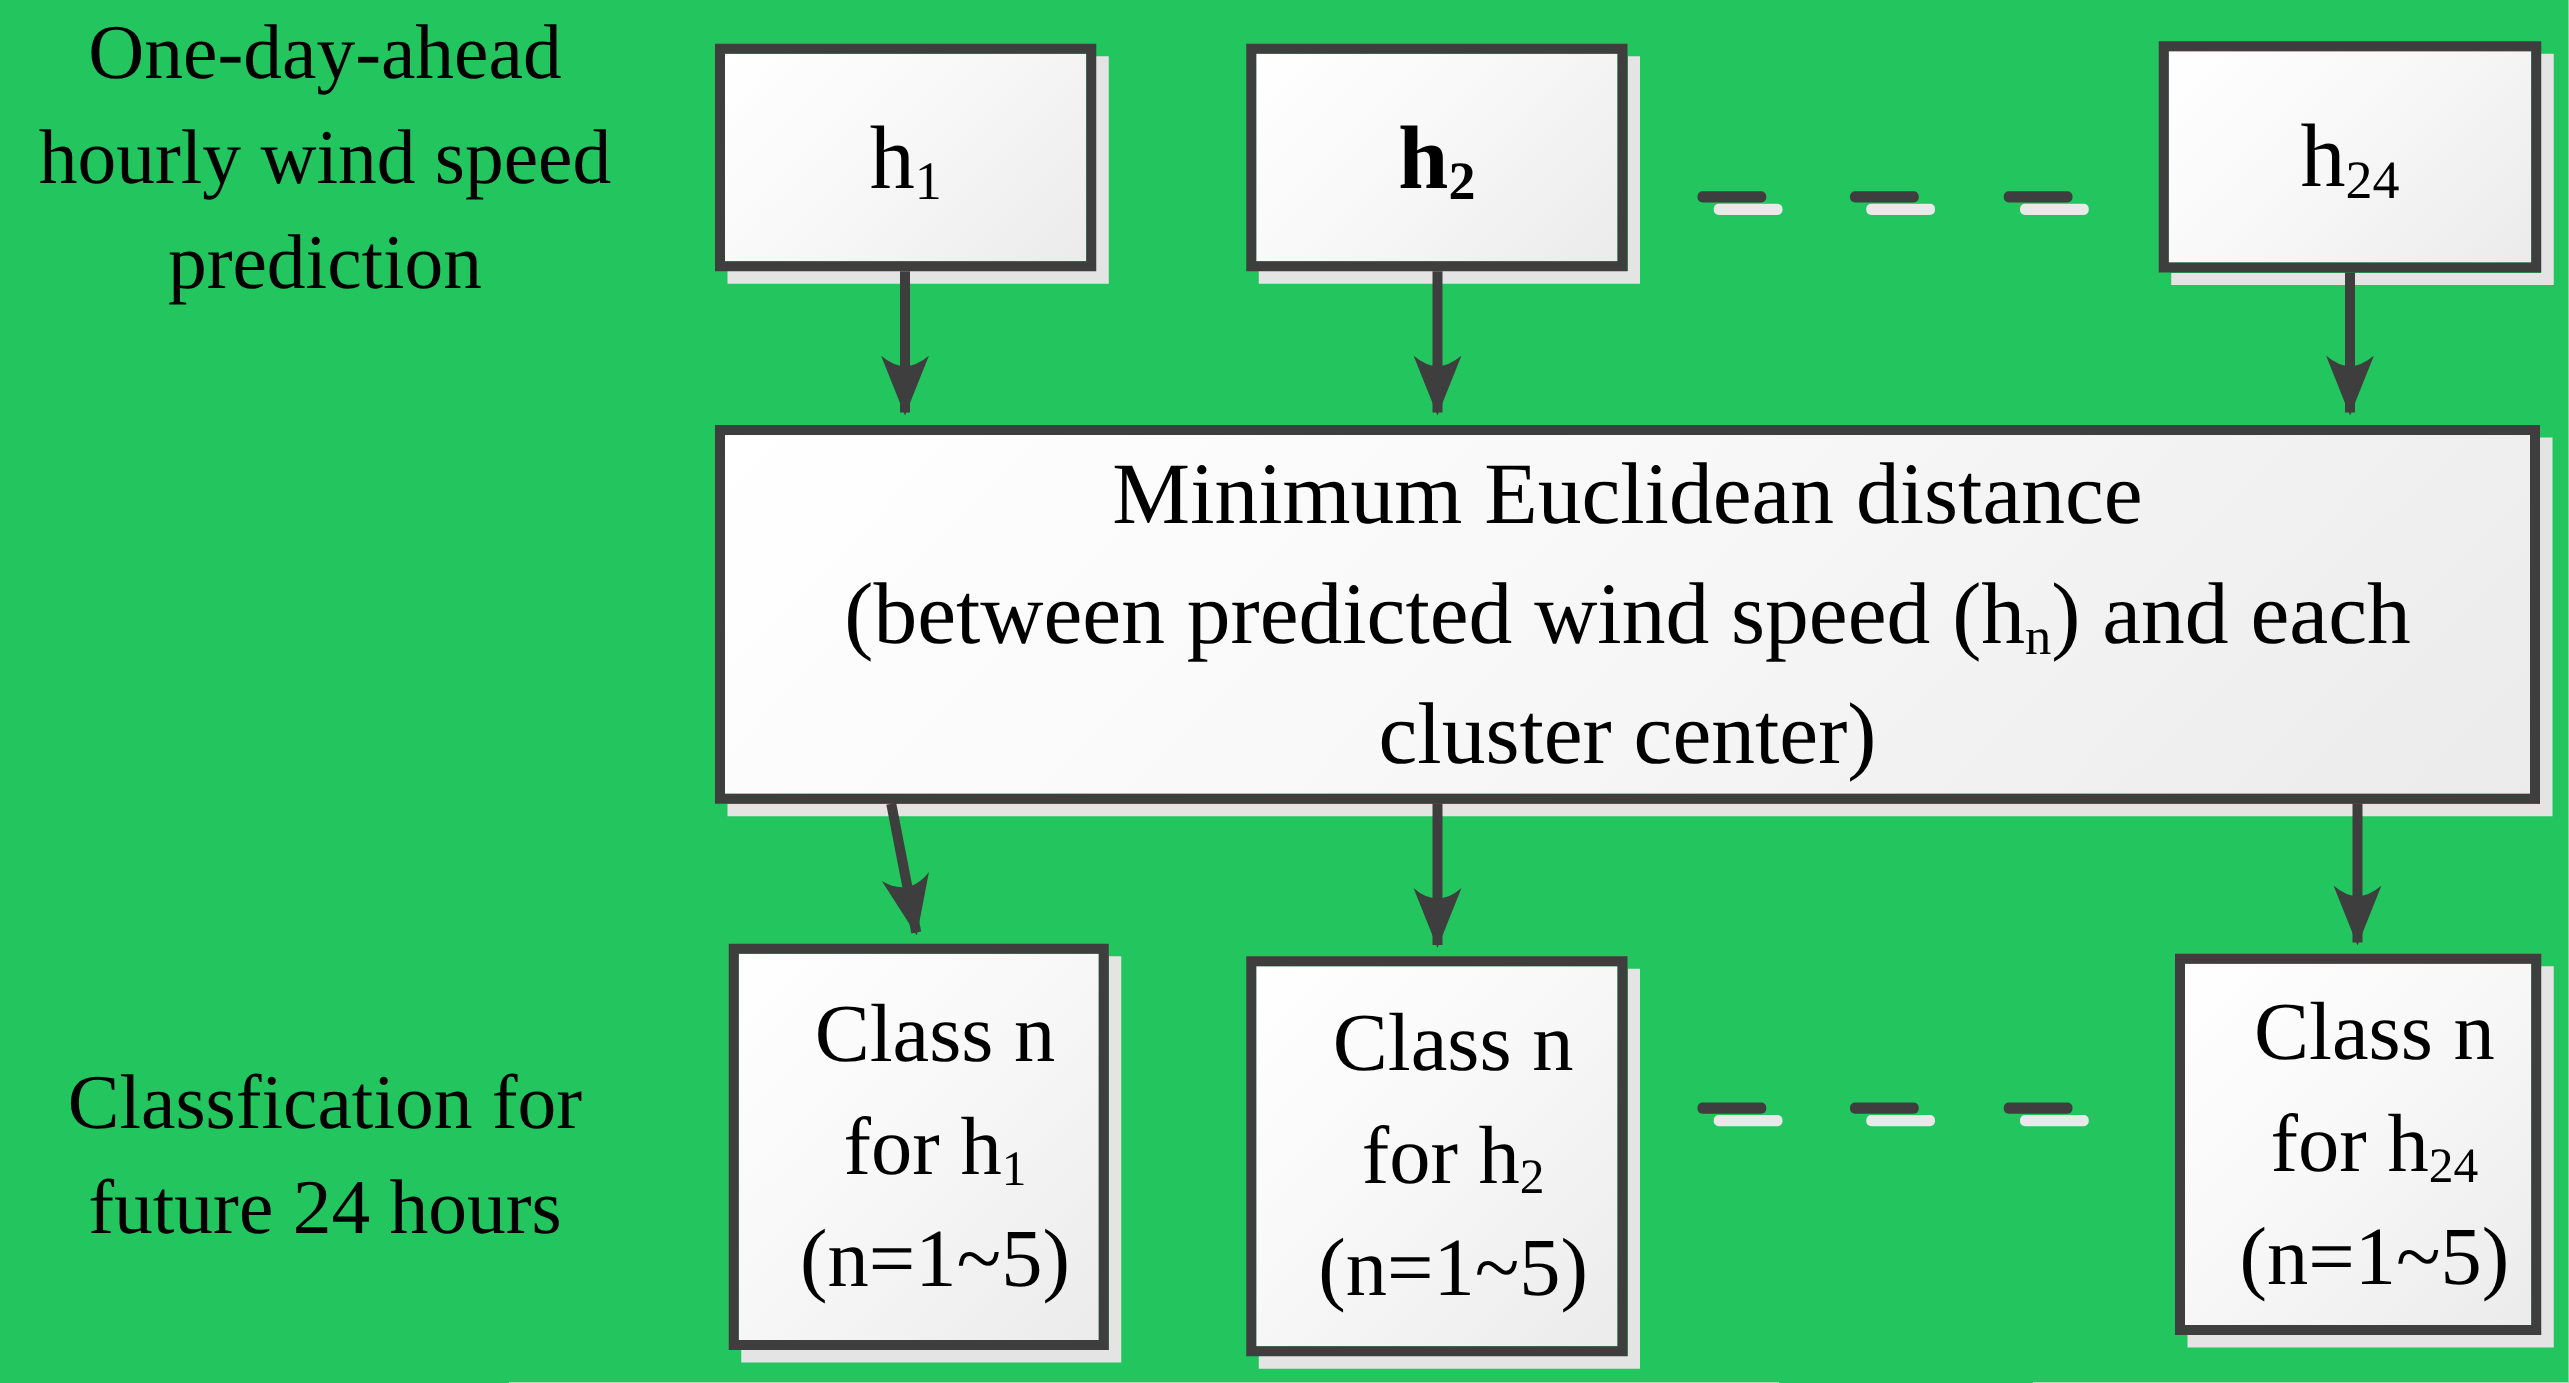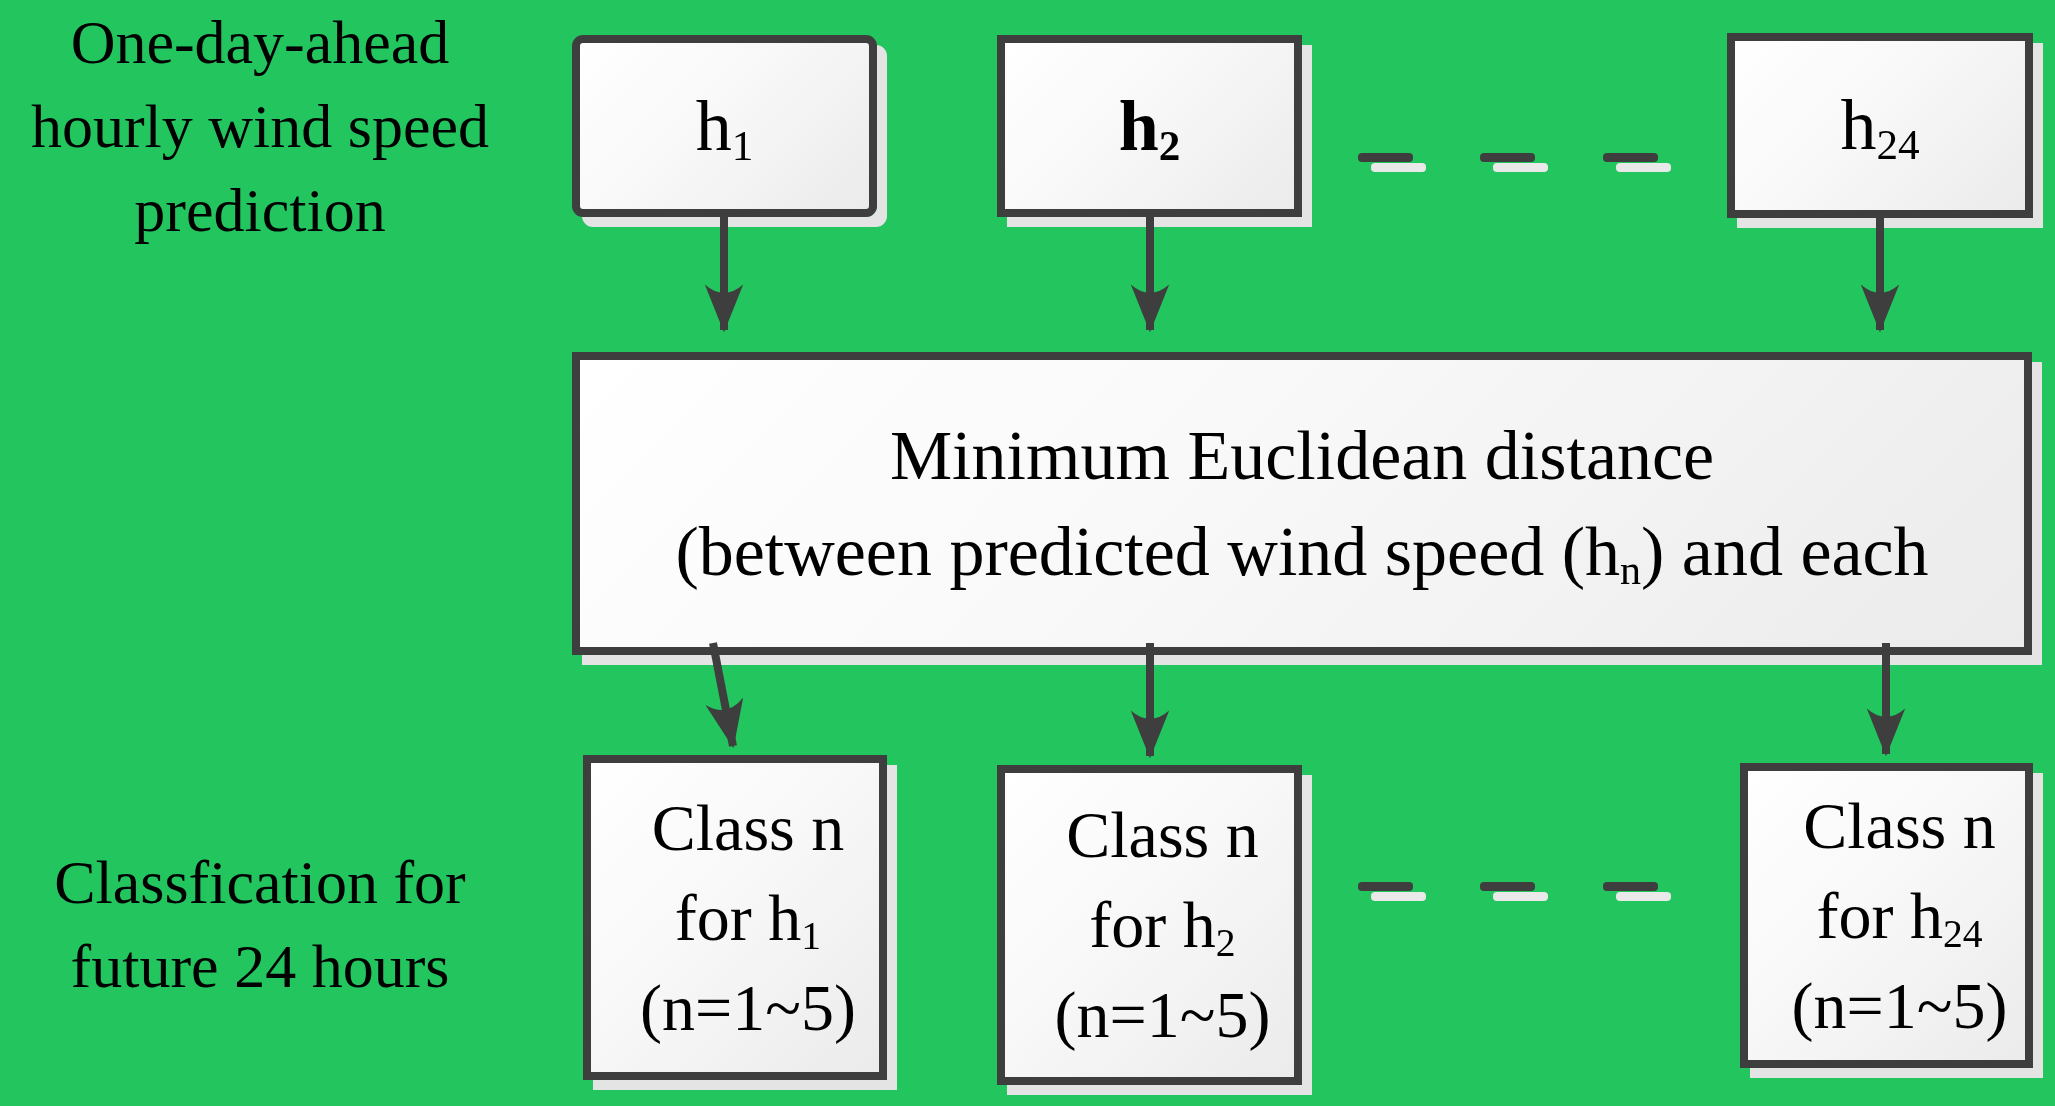--- a/index.html
+++ b/index.html
@@ -57,41 +57,42 @@
     <div>One-day-ahead</div>
     <div>hourly wind speed</div>
     <div>prediction</div>
   </div>
 
   <div class="side-label" style="left:-5px;top:840px;width:530px;">
     <div>Classfication for</div>
     <div>future 24 hours</div>
   </div>
 
-  <div class="node h-box" style="left:572px;top:35px;width:305px;height:182px;border-radius:11px;">
+  <div class="node h-box" style="left:572px;top:35px;width:305px;height:182px;">
     <div><span>h</span><span class="sub">1</span></div>
   </div>
 
   <div class="node h-box" style="left:997px;top:35px;width:305px;height:182px;font-weight:bold;">
     <div><span>h</span><span class="sub">2</span></div>
   </div>
 
   <div class="node h-box" style="left:1727px;top:33px;width:306px;height:185px;">
     <div><span>h</span><span class="sub">24</span></div>
   </div>
 
   <div>
     <div class="dash" style="left:1358px;top:153px;"></div>
     <div class="dash" style="left:1480px;top:153px;"></div>
     <div class="dash" style="left:1603px;top:153px;"></div>
   </div>
 
-  <div class="node mid-box" style="left:572px;top:340px;width:1460px;height:303px;margin-top:12px;">
+  <div class="node mid-box" style="left:572px;top:340px;width:1460px;height:303px;">
     <div>Minimum Euclidean distance</div>
     <div><span>(between predicted wind speed (h</span><span class="sub">n</span><span>) and each</span></div>
+    <div>cluster center)</div>
   </div>
 
   <div class="node class-box" style="left:583px;top:755px;width:304px;height:325px;">
     <div>Class n</div>
     <div><span>for h</span><span class="sub">1</span></div>
     <div>(n=1~5)</div>
   </div>
 
   <div class="node class-box" style="left:997px;top:765px;width:305px;height:320px;">
     <div>Class n</div>

